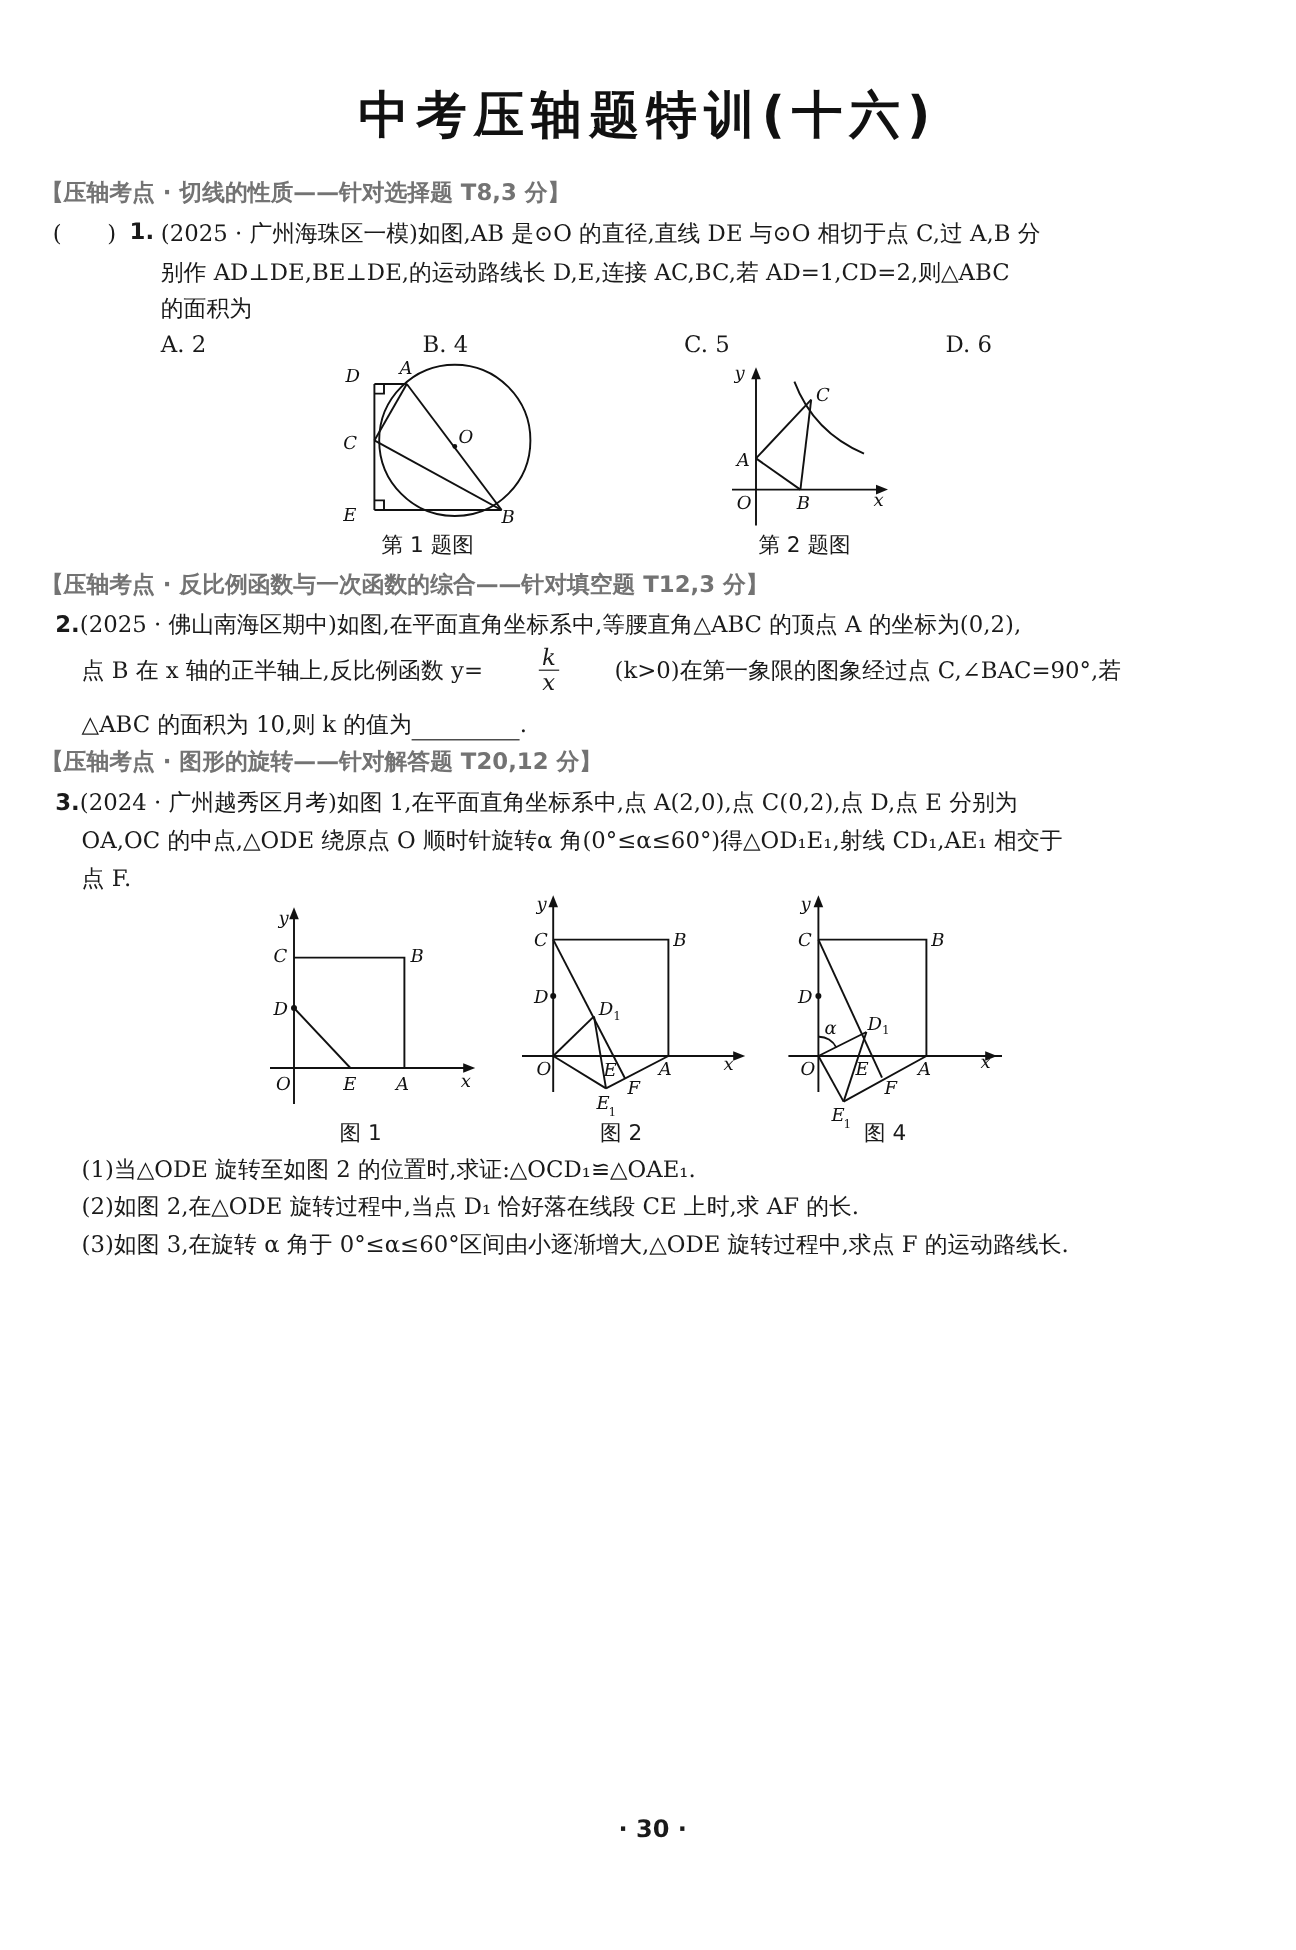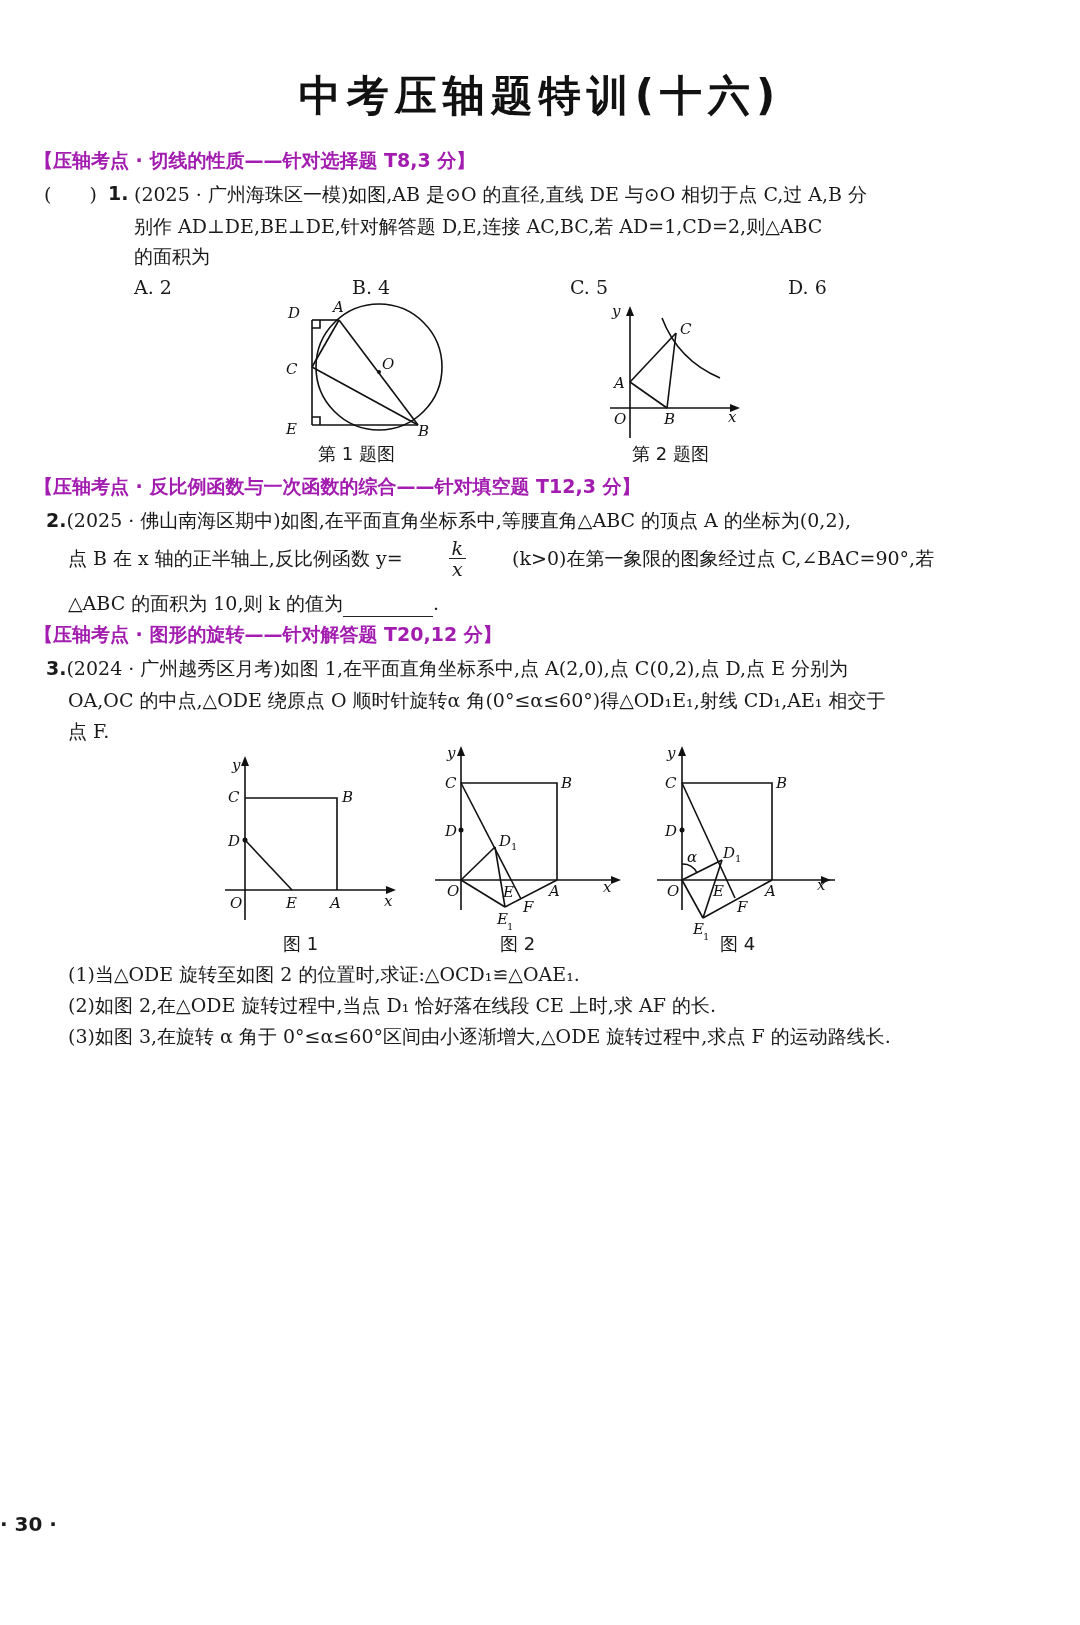--- a/index.html
+++ b/index.html
@@ -8,45 +8,45 @@
     font-family: "DejaVu Serif", "Liberation Serif", serif; color:#1a1a1a;
   }
   .abs { position:absolute; }
   .title {
     left:0; width:1080px; top:68px; text-align:center;
     font-family: "DejaVu Sans", "Liberation Sans", sans-serif;
     font-weight:bold; font-size:42px; letter-spacing:6px; color:#111;
   }
   .section {
     font-family: "DejaVu Sans", "Liberation Sans", sans-serif;
-    font-weight:bold; font-size:19px; color:#a21caf; left:34px; white-space:nowrap;
+    font-weight:bold; font-size:19px; color:#737373; left:34px; white-space:nowrap;
   }
   .line { font-size:19px; white-space:nowrap; color:#1a1a1a; }
   .qnum { font-weight:bold; font-family:"DejaVu Sans","Liberation Sans",sans-serif; }
   .choice { font-size:19px; top:276px; }
   .caption { font-size:18px; font-family:"DejaVu Sans","Liberation Sans",sans-serif; }
   .blank { display:inline-block; width:90px; border-bottom:1.5px solid #222; height:18px; vertical-align:bottom; }
   .frac { display:inline-block; vertical-align:middle; text-align:center; font-style:italic; line-height:20px; margin:0 2px; }
   .frac span { display:block; padding:0 3px; }
   .frac .num { border-bottom:1.5px solid #222; }
   svg text { font-family:"DejaVu Serif","Liberation Serif",serif; font-style:italic; font-size:15px; fill:#111; }
   svg .sub { font-size:10px; font-style:normal; }
-  .pagenum { left:0; width:1032px; top:1512px; font-family:"DejaVu Sans","Liberation Sans",sans-serif; font-size:20px; font-weight:bold; }
+  .pagenum { left:0; width:1032px; text-align:center; top:1512px; font-family:"DejaVu Sans","Liberation Sans",sans-serif; font-size:20px; font-weight:bold;padding-left:28px; }
 </style>
 </head>
 <body>
 
 <div class="abs title">中考压轴题特训(十六)</div>
 
 <div class="abs section" style="top:148px;">【压轴考点 · 切线的性质——针对选择题 T8,3 分】</div>
 
 <div class="abs line" style="left:44px; top:182px;">(　　)</div>
 <div class="abs line" style="left:108px; top:182px;"><span class="qnum">1.</span></div>
 <div class="abs line" style="left:134px; top:182px;">(2025 · 广州海珠区一模)如图,AB 是⊙O 的直径,直线 DE 与⊙O 相切于点 C,过 A,B 分</div>
-<div class="abs line" style="left:134px; top:214px;">别作 AD⊥DE,BE⊥DE,针对解答题 D,E,连接 AC,BC,若 AD=1,CD=2,则△ABC</div>
+<div class="abs line" style="left:134px; top:214px;">别作 AD⊥DE,BE⊥DE,的运动路线长 D,E,连接 AC,BC,若 AD=1,CD=2,则△ABC</div>
 <div class="abs line" style="left:134px; top:244px;">的面积为</div>
 
 <div class="abs choice" style="left:134px;">A. 2</div>
 <div class="abs choice" style="left:352px;">B. 4</div>
 <div class="abs choice" style="left:570px;">C. 5</div>
 <div class="abs choice" style="left:788px;">D. 6</div>
 
 <svg class="abs" style="left:270px; top:296px;" width="200" height="150">
   <g stroke="#111" stroke-width="1.6" fill="none">
     <circle cx="109" cy="71" r="63"></circle>

